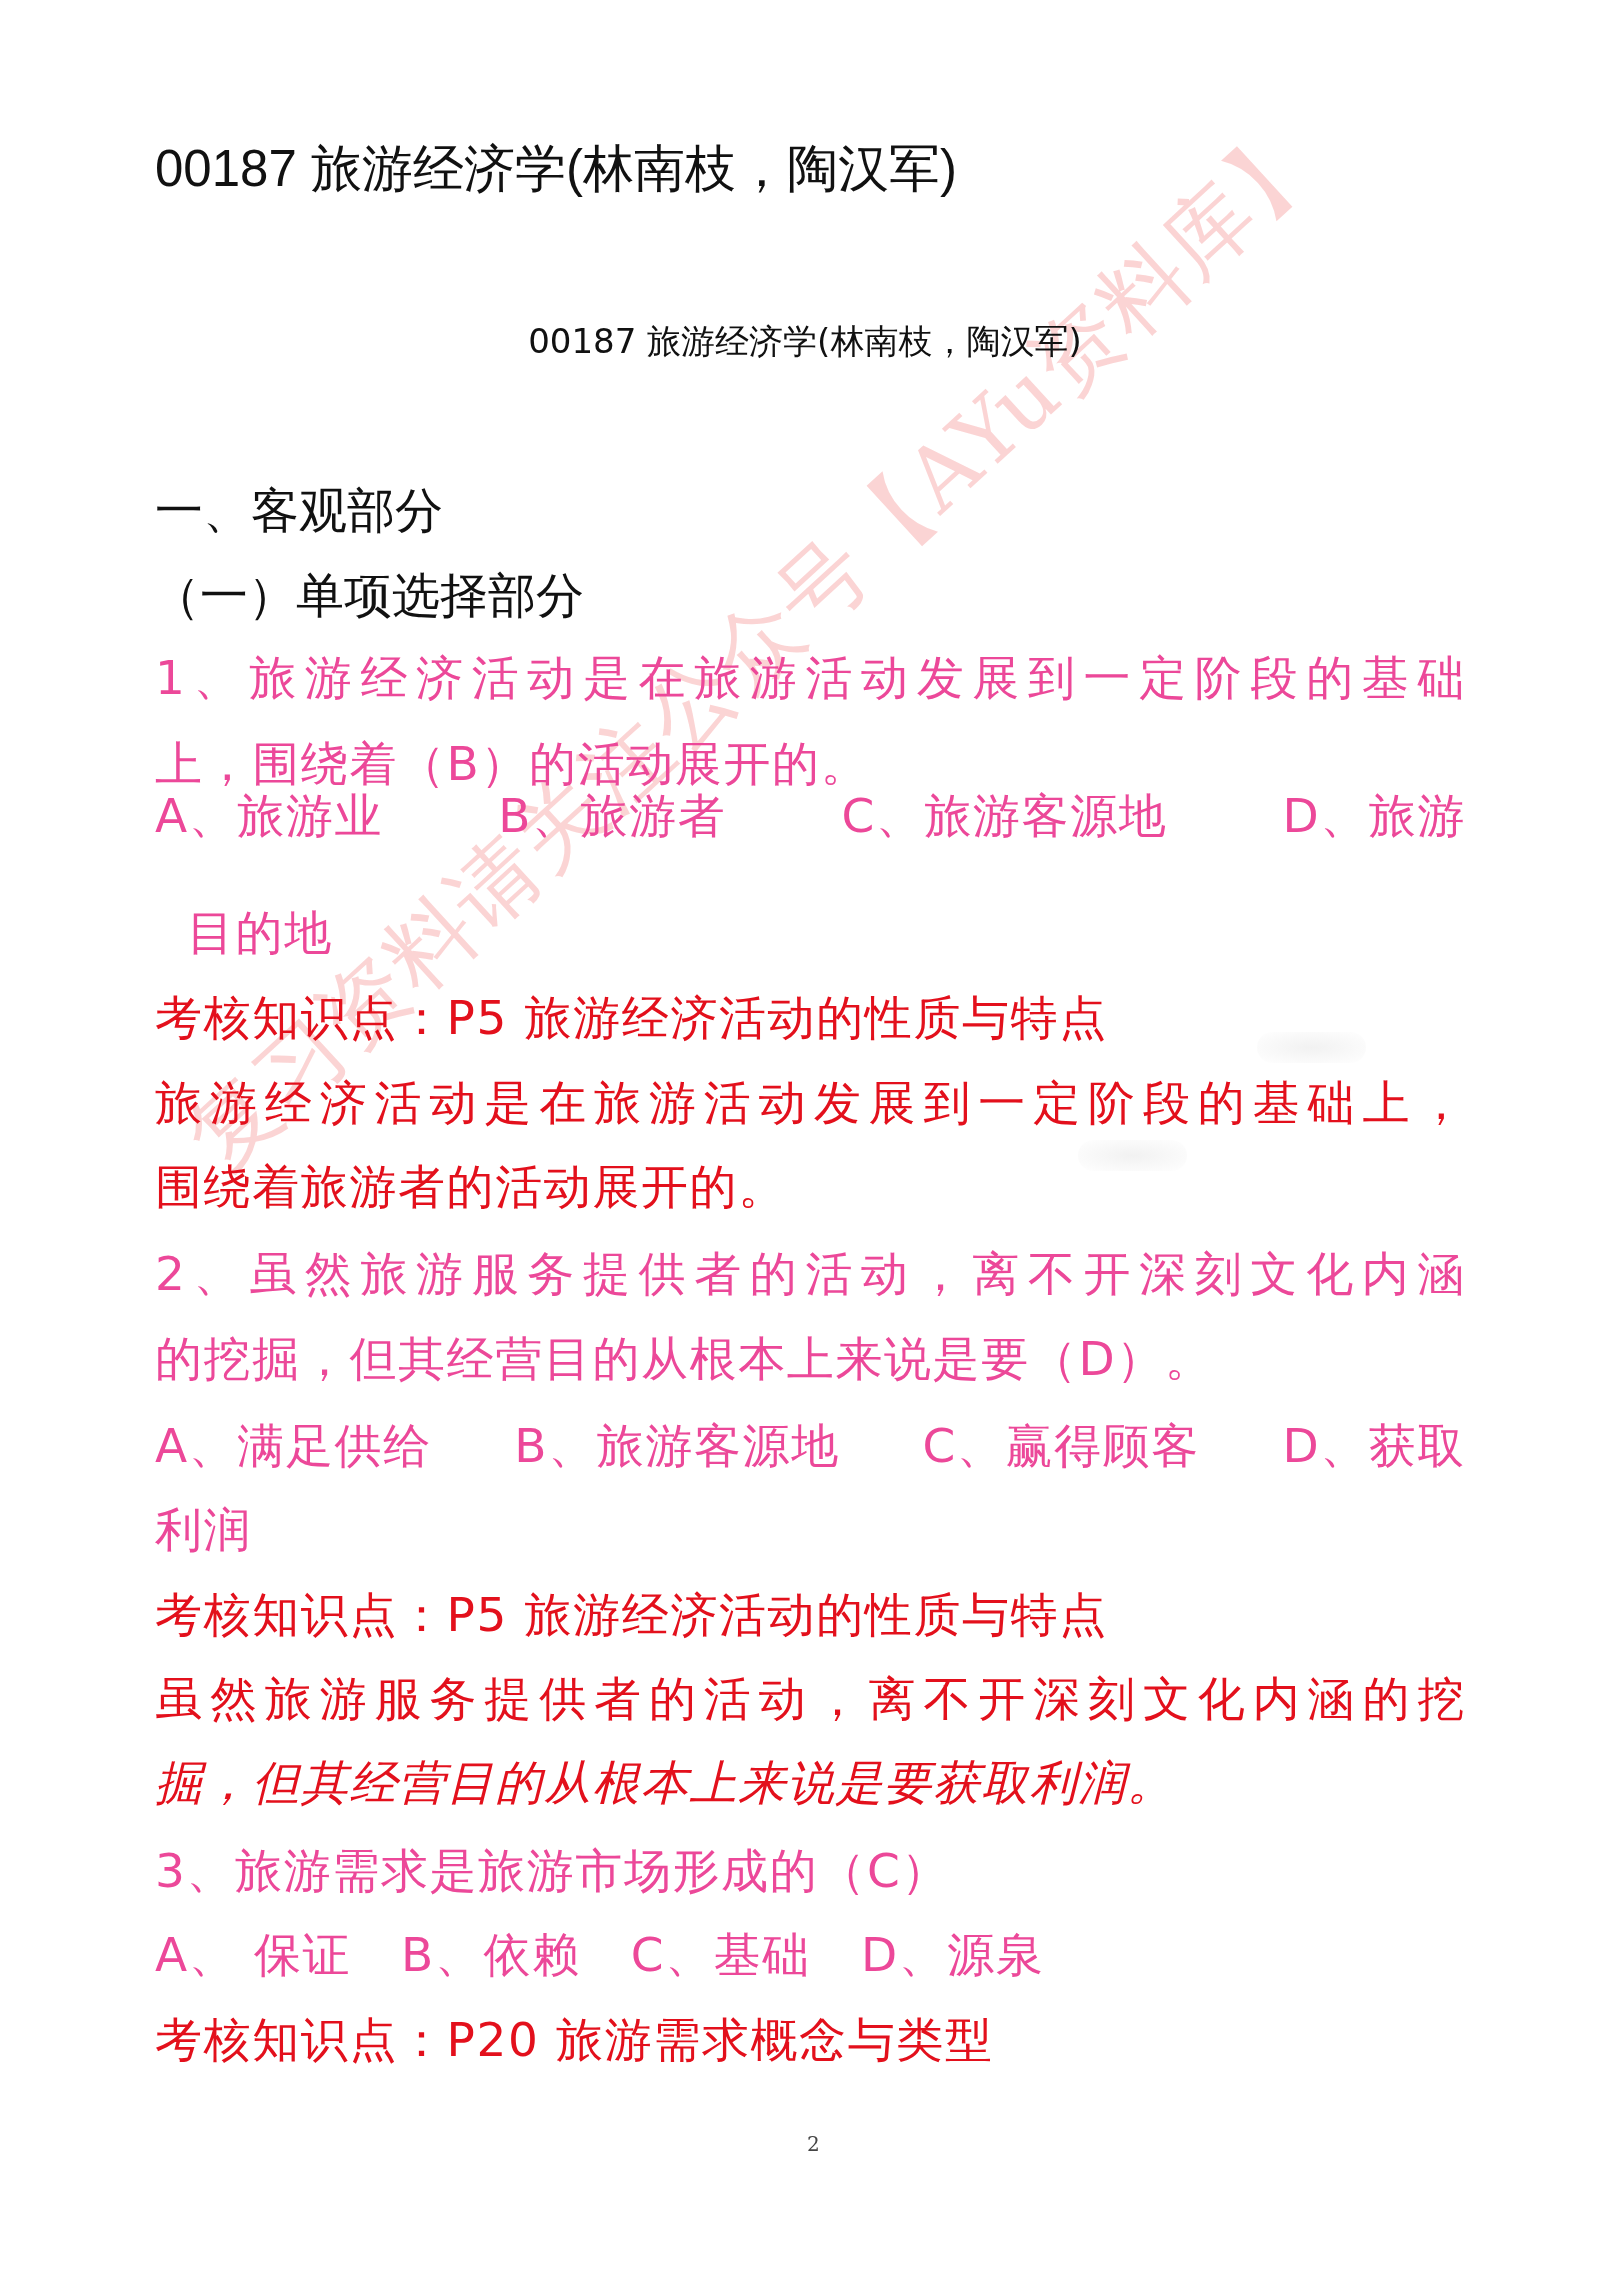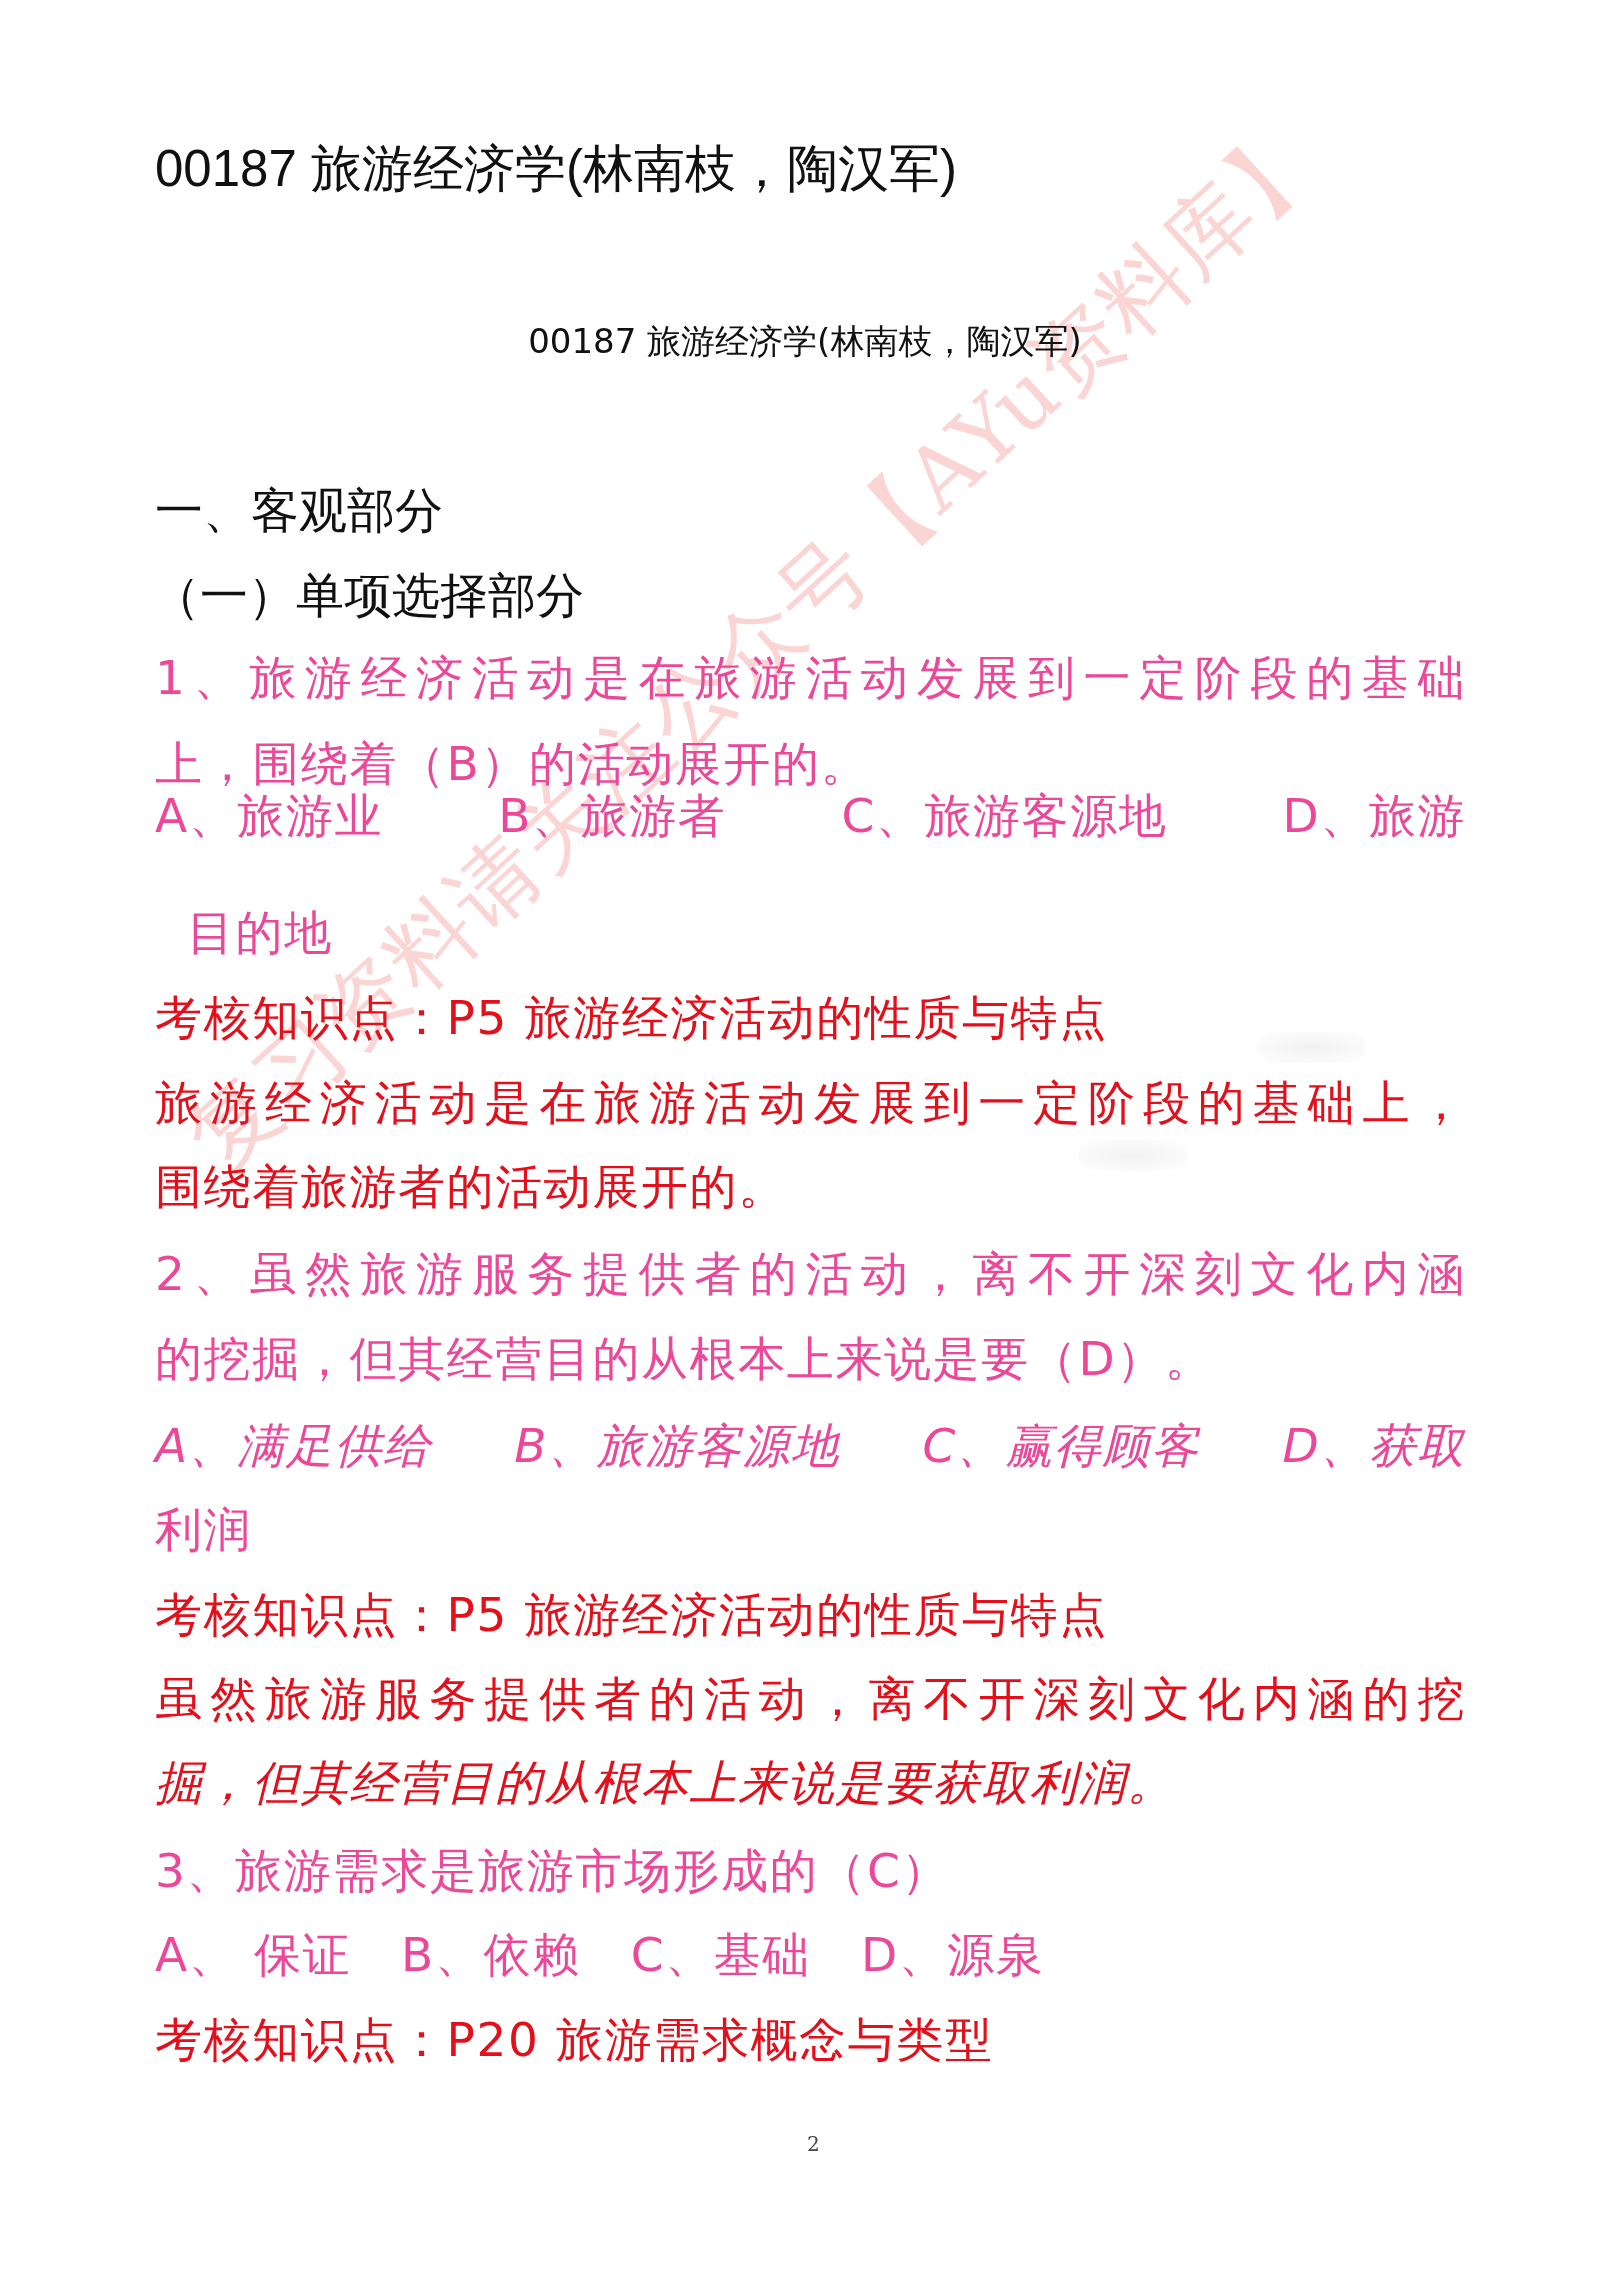--- a/index.html
+++ b/index.html
@@ -139,21 +139,21 @@
     </div>
     <div class="line" style="top:894px;margin-left:32px;">目的地</div>
     <div class="line red" style="top:979px;">考核知识点：P5 旅游经济活动的性质与特点</div>
     <div class="line red full" style="top:1064px;">旅游经济活动是在旅游活动发展到一定阶段的基础上，</div>
     <div class="line red" style="top:1148px;">围绕着旅游者的活动展开的。</div>
   </div>
 
   <div>
     <div class="line full" style="top:1235px;">2、虽然旅游服务提供者的活动，离不开深刻文化内涵</div>
     <div class="line" style="top:1320px;">的挖掘，但其经营目的从根本上来说是要（D）。</div>
-    <div class="line opts" style="top:1407px;font-style:italic;">
+    <div class="line opts" style="top:1407px;">
       <span>A、满足供给</span>
       <span>B、旅游客源地</span>
       <span>C、赢得顾客</span>
       <span>D、获取</span>
     </div>
     <div class="line" style="top:1491px;">利润</div>
     <div class="line red" style="top:1576px;">考核知识点：P5 旅游经济活动的性质与特点</div>
     <div class="line red full" style="top:1660px;">虽然旅游服务提供者的活动，离不开深刻文化内涵的挖</div>
     <div class="line red" style="top:1744px;font-style:italic;">掘，但其经营目的从根本上来说是要获取利润。</div>
   </div>

